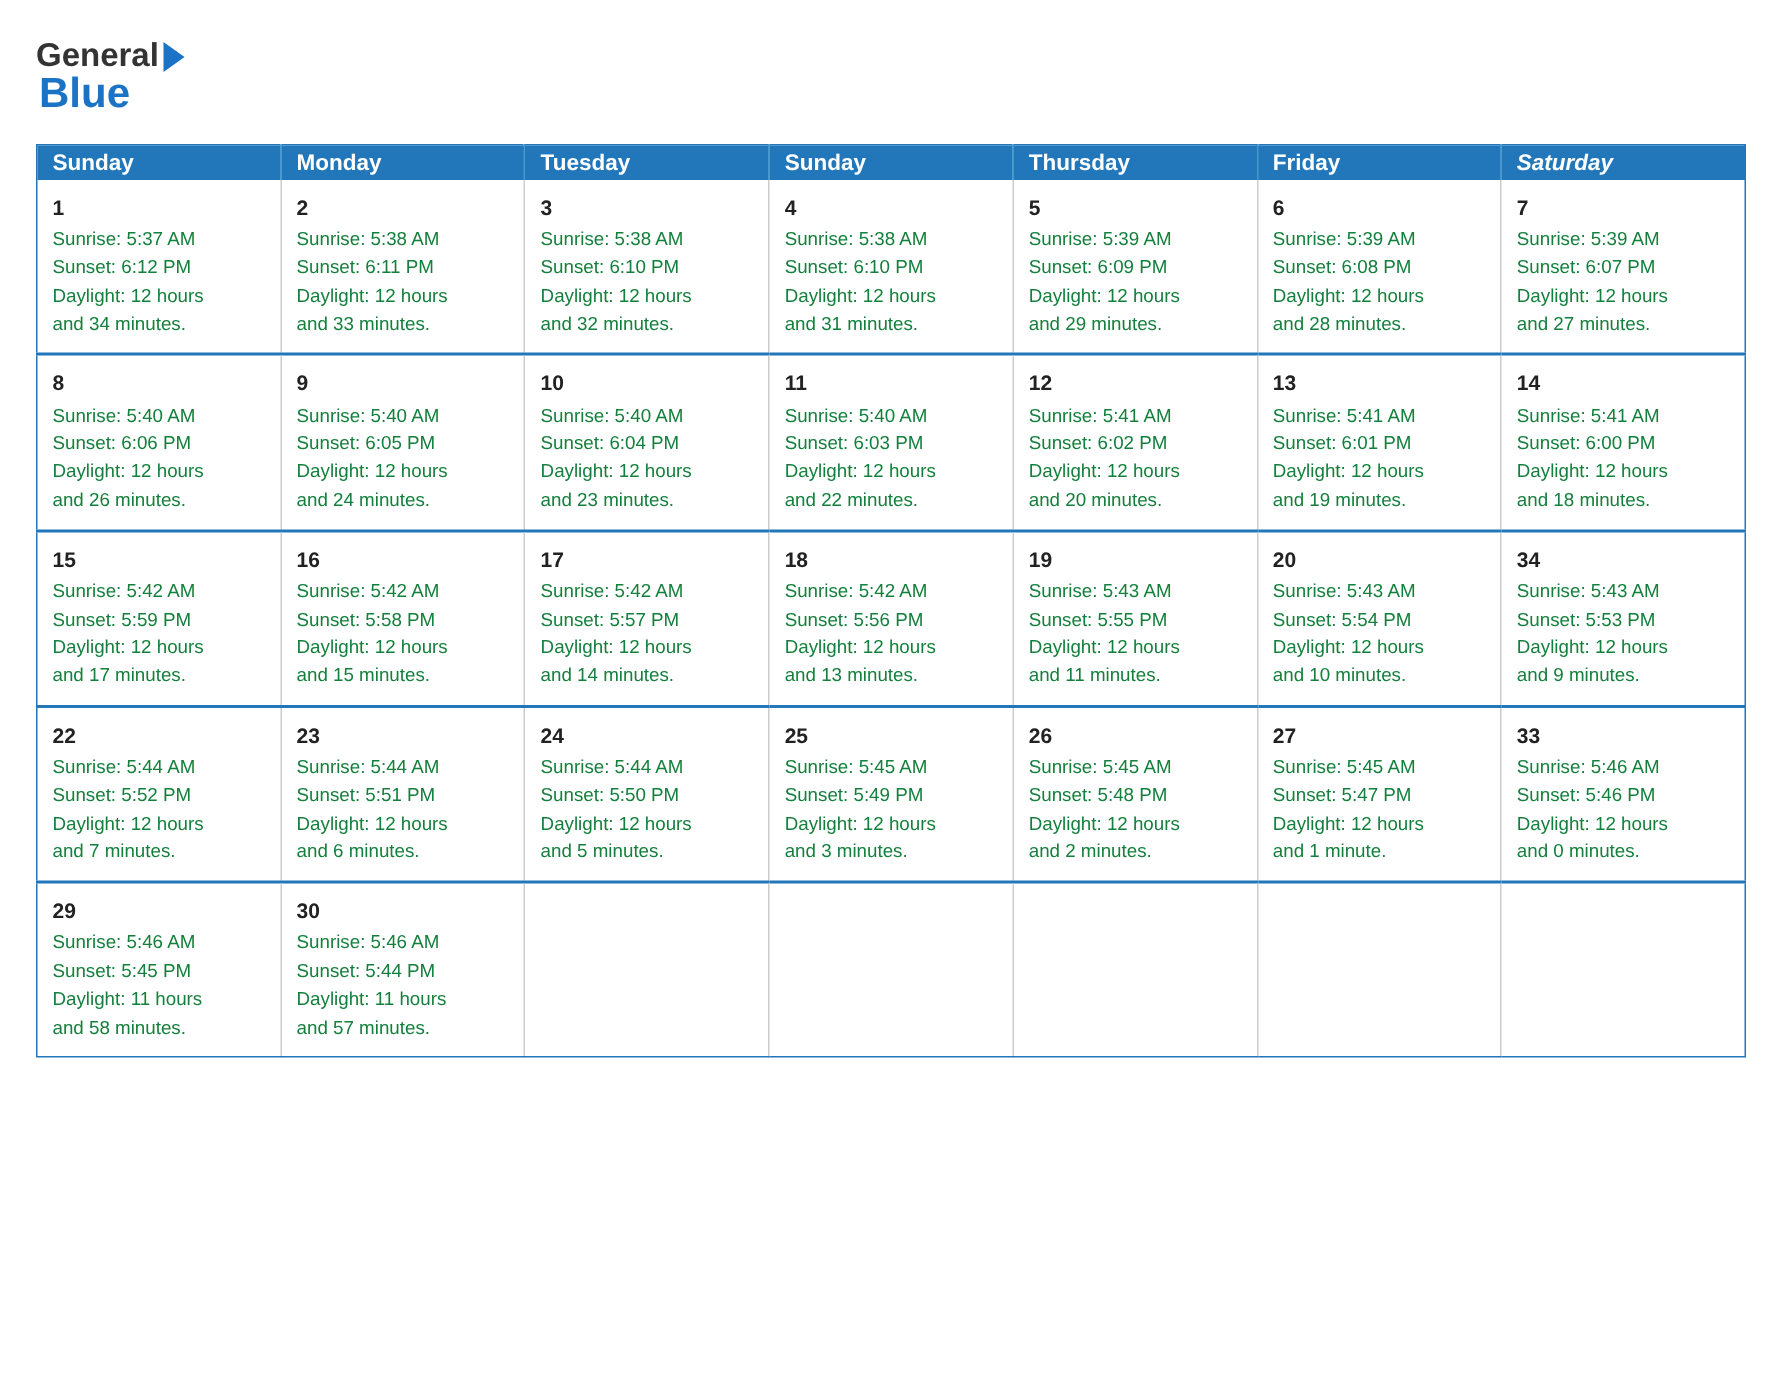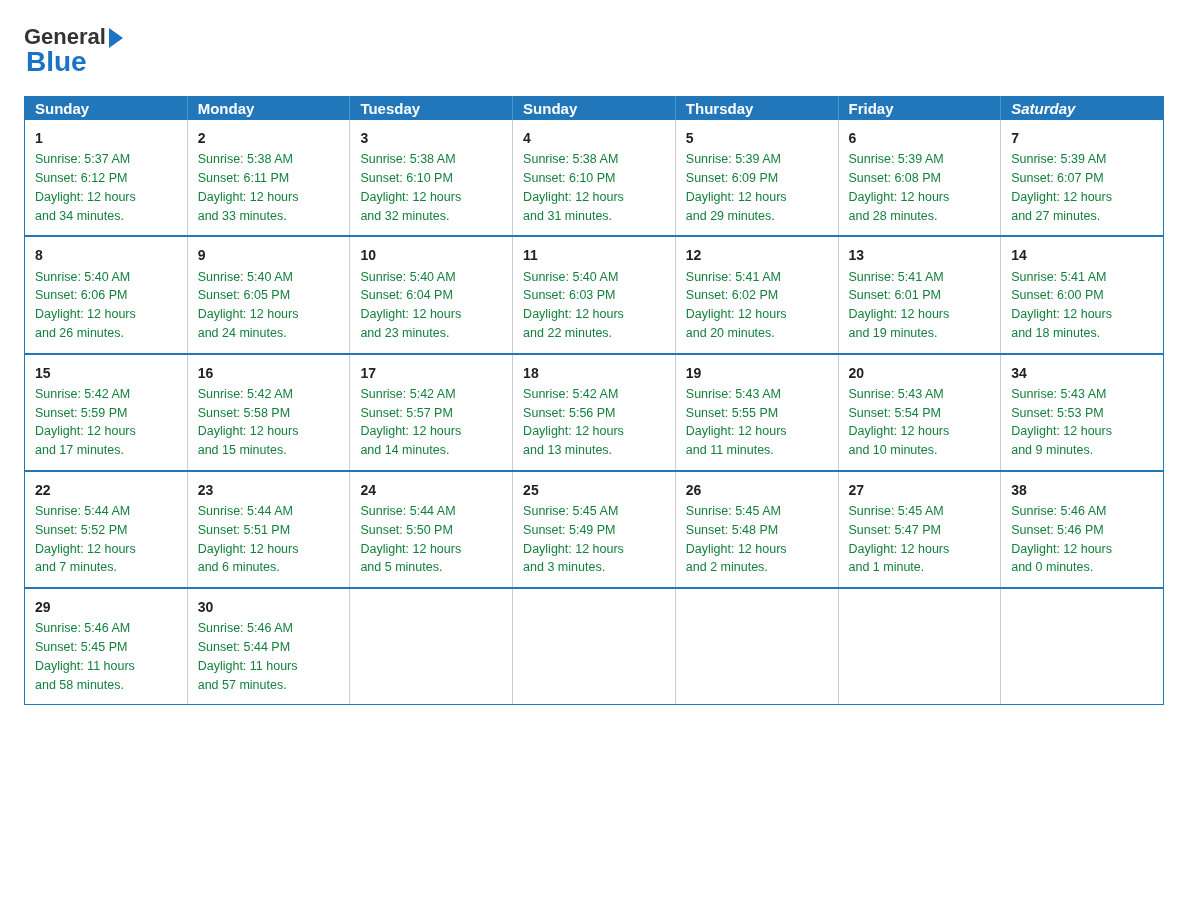--- a/index.html
+++ b/index.html
@@ -330,21 +330,21 @@
 and 2 minutes.</div>
         </td>
         <td>
           <span class="day-number">27</span>
           <div class="day-info" style="white-space: pre-line;">Sunrise: 5:45 AM
 Sunset: 5:47 PM
 Daylight: 12 hours
 and 1 minute.</div>
         </td>
         <td>
-          <span class="day-number">38</span>
+          <span class="day-number">33</span>
           <div class="day-info" style="white-space: pre-line;">Sunrise: 5:46 AM
 Sunset: 5:46 PM
 Daylight: 12 hours
 and 0 minutes.</div>
         </td>
       </tr>
       <tr>
         <td>
           <span class="day-number">29</span>
           <div class="day-info" style="white-space: pre-line;">Sunrise: 5:46 AM

